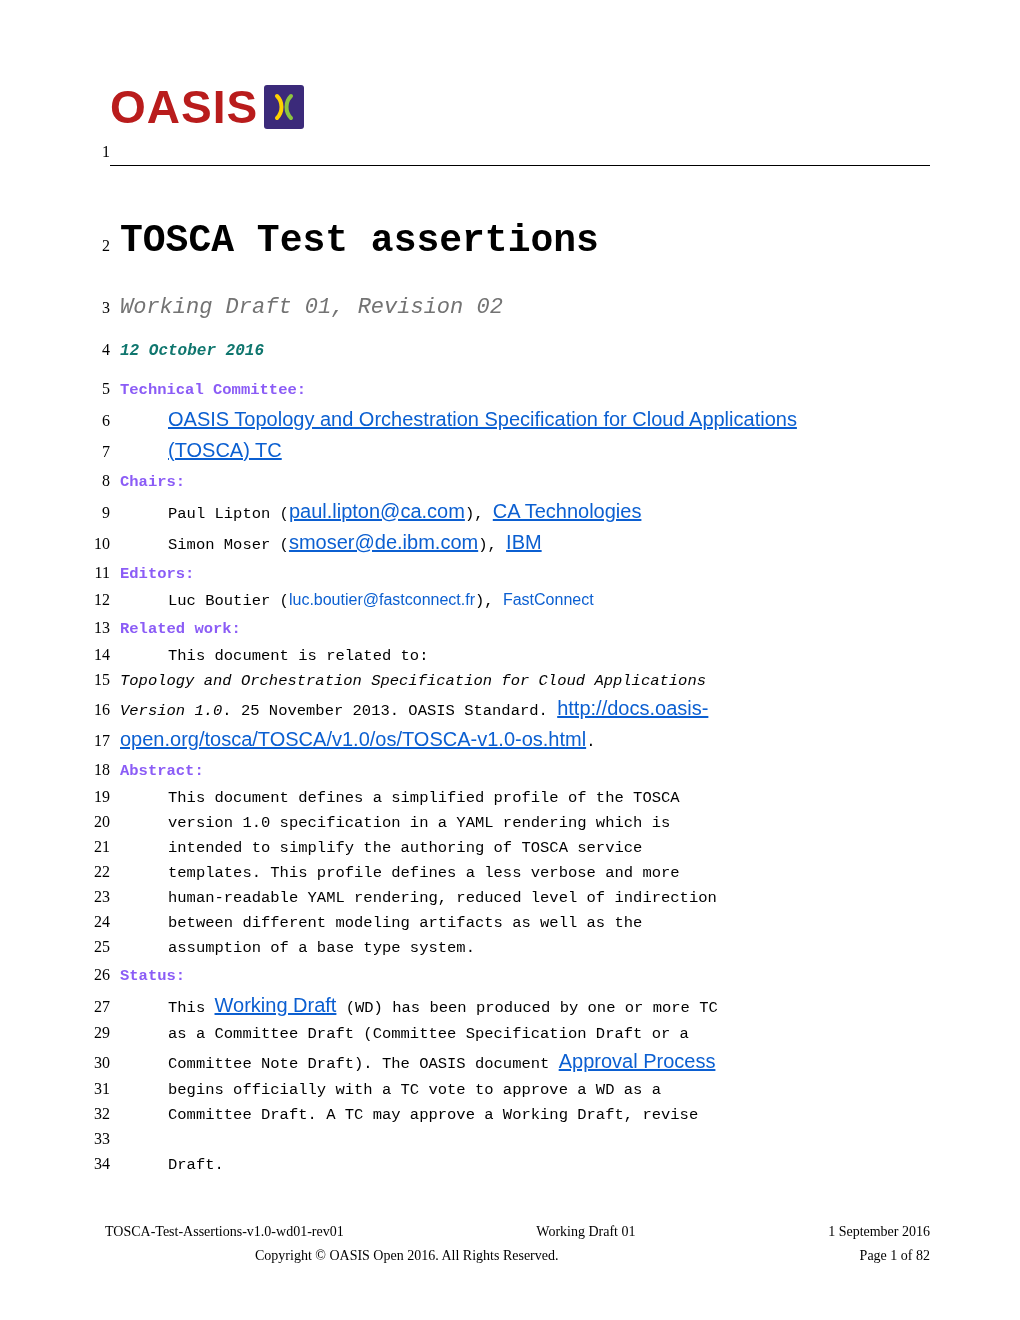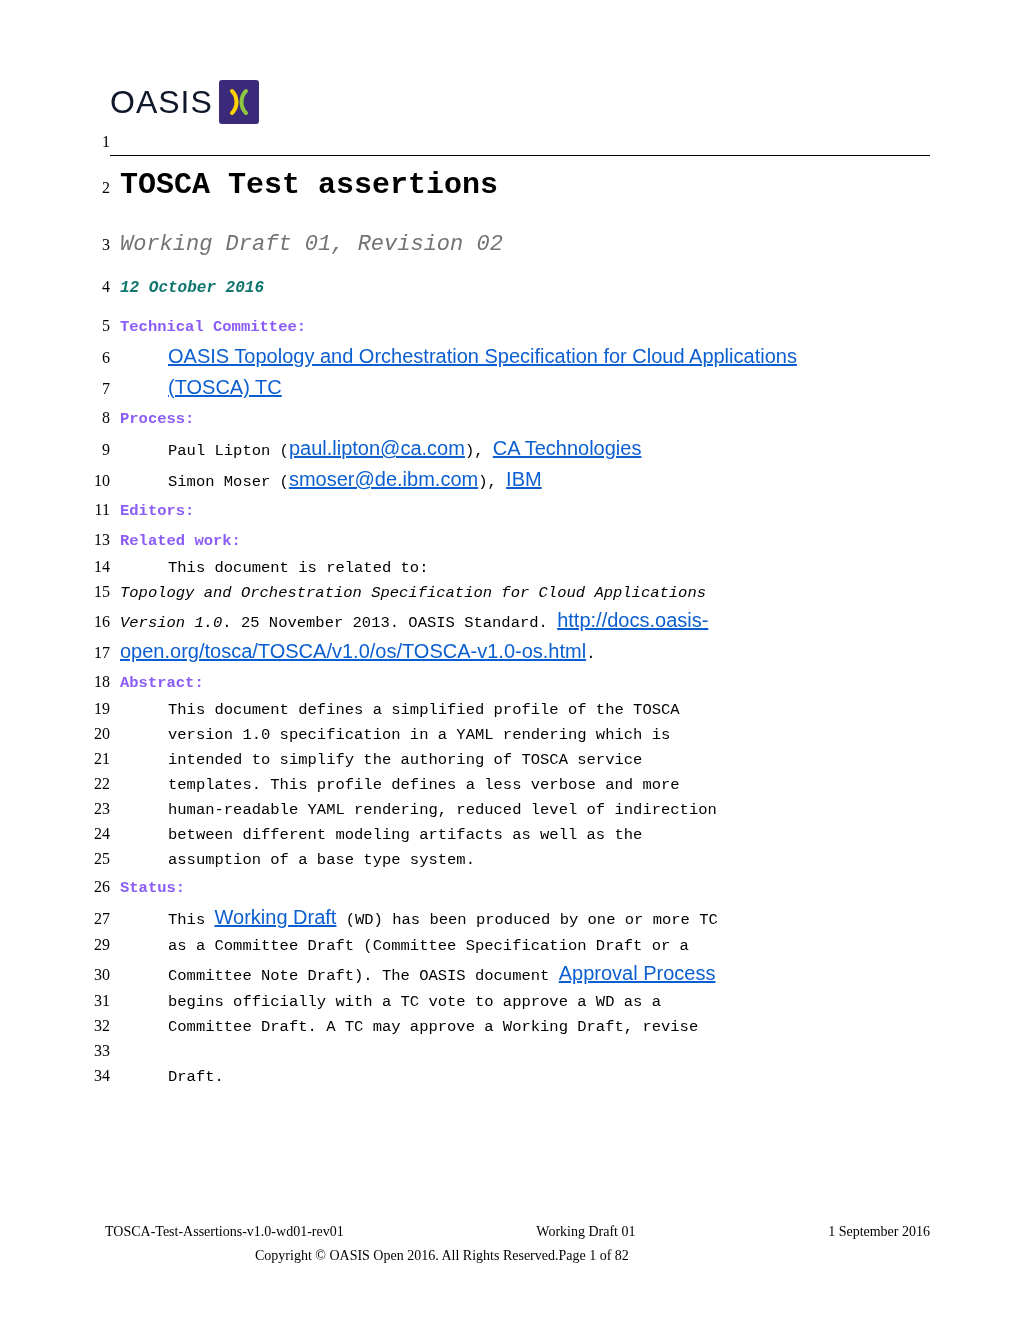--- a/index.html
+++ b/index.html
@@ -24,24 +24,24 @@
     padding-left: 50px;
     margin-bottom: 6px;
   }
   .logo {
     display: flex;
     align-items: center;
     gap: 6px;
   }
   .logo-text {
     font-family: Arial, Helvetica, sans-serif;
-    font-weight: 400;
-    font-size: 32px;
+    font-weight: 700;
+    font-size: 46px;
     letter-spacing: 1px;
-    color: #0f172a;
+    color: #b91c1c;
   }
   .logo-badge {
     width: 40px;
     height: 44px;
     background: #3b2a7a;
     border-radius: 3px;
     display: flex;
     align-items: center;
     justify-content: center;
   }
@@ -64,23 +64,24 @@
     color: #000;
     flex-shrink: 0;
   }
   .body {
     flex: 1;
     font-family: "Courier New", Courier, monospace;
     font-size: 15.5px;
   }
   .indent { padding-left: 48px; }
   .title-line .body {
-    font-size: 30px;
+    font-size: 38px;
     font-weight: bold;
     padding-bottom: 12px;
+    margin-top: 40px;
   }
   .hr-under {
     border-top: 1.5px solid #000;
     margin-left: 50px;
     margin-right: 0;
     margin-bottom: 6px;
   }
   .subtitle .body {
     font-weight: normal;
     font-style: italic;
@@ -121,21 +122,21 @@
     font-size: 14px;
     color: #000;
   }
   .footer-row1 {
     display: flex;
     justify-content: space-between;
     margin-bottom: 4px;
   }
   .footer-row2 {
     display: flex;
-    justify-content: flex-start;
+    justify-content: space-between;
     padding-left: 150px;
     margin-top: 8px;
   }
 </style>
 </head>
 <body>
 
 <div class="page">
 
   <div class="logo-row">
@@ -182,21 +183,21 @@
       <span class="num">6</span>
       <span class="body indent"><a class="link">OASIS Topology and Orchestration Specification for Cloud Applications</a></span>
     </div>
     <div class="ln">
       <span class="num">7</span>
       <span class="body indent"><a class="link">(TOSCA) TC</a></span>
     </div>
 
     <div class="ln section-h">
       <span class="num">8</span>
-      <span class="body">Process:</span>
+      <span class="body">Chairs:</span>
     </div>
 
     <div class="ln">
       <span class="num">9</span>
       <span class="body indent">
         <span>Paul Lipton (</span><a class="link">paul.lipton@ca.com</a><span>), </span><a class="link">CA Technologies</a>
       </span>
     </div>
 
     <div class="ln">
@@ -204,20 +205,26 @@
       <span class="body indent">
         <span>Simon Moser (</span><a class="link">smoser@de.ibm.com</a><span>), </span><a class="link">IBM</a>
       </span>
     </div>
 
     <div class="ln section-h">
       <span class="num">11</span>
       <span class="body">Editors:</span>
     </div>
 
+    <div class="ln">
+      <span class="num">12</span>
+      <span class="body indent">
+        <span>Luc Boutier (</span><a class="sans">luc.boutier@fastconnect.fr</a><span>), </span><a class="sans">FastConnect</a>
+      </span>
+    </div>
 
     <div class="ln section-h">
       <span class="num">13</span>
       <span class="body">Related work:</span>
     </div>
 
     <div class="ln">
       <span class="num">14</span>
       <span class="body indent">This document is related to:</span>
     </div>

